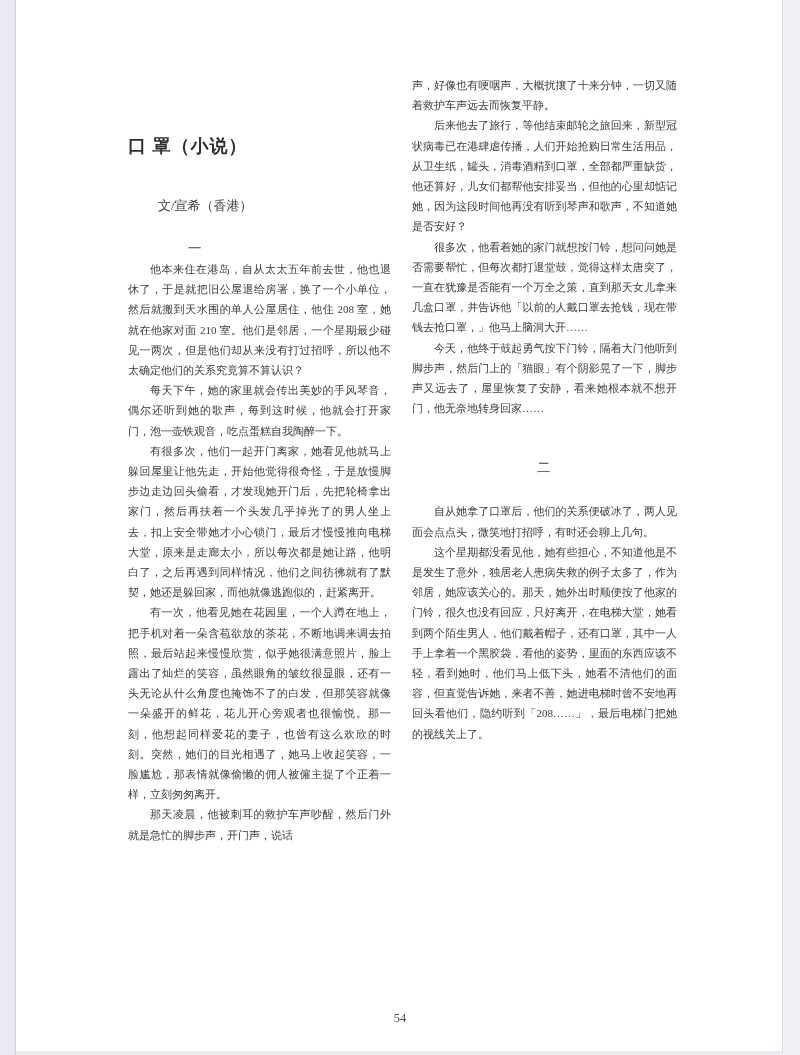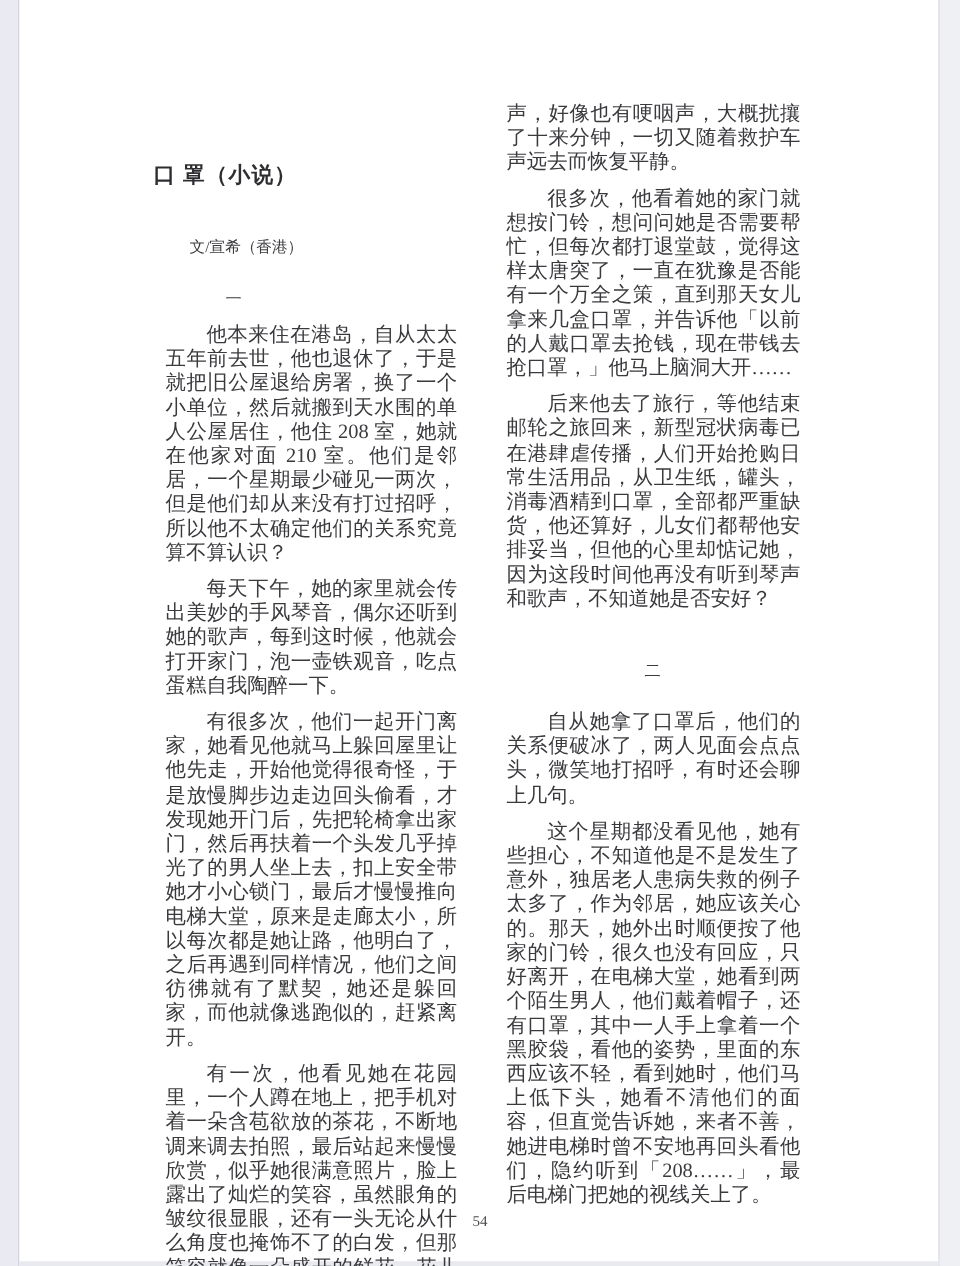--- a/index.html
+++ b/index.html
@@ -38,22 +38,22 @@
     font-size: 13px; line-height: 18px;
   }
   .section-mark {
     margin-top: 24px; padding-left: 60px;
     font-size: 13.5px; line-height: 20px;
   }
   .section-mark.two { margin-top: 40px; padding-left: 125px; margin-bottom: 23px; }
   .body-start { margin-top: 16px; }
 
   .para {
-    margin: 10px; padding: 0;
-    font-size: 17px; line-height: 20.2px;
+    margin: 0; padding: 0;
+    font-size: 11px; line-height: 20.2px;
     text-indent: 2em;
     text-align: justify;
     text-align-last: left;
     word-break: break-all;
   }
   .para.cont { text-indent: 0; }
 
   .page-number {
     position: absolute; left: 0; top: 1011px; width: 100%;
     text-align: center; font-size: 12.5px; color: #4a4a4e;
@@ -73,22 +73,23 @@
 
   <p class="para body-start">他本来住在港岛，自从太太五年前去世，他也退休了，于是就把旧公屋退给房署，换了一个小单位，然后就搬到天水围的单人公屋居住，他住 208 室，她就在他家对面 210 室。他们是邻居，一个星期最少碰见一两次，但是他们却从来没有打过招呼，所以他不太确定他们的关系究竟算不算认识？</p>
   <p class="para">每天下午，她的家里就会传出美妙的手风琴音，偶尔还听到她的歌声，每到这时候，他就会打开家门，泡一壶铁观音，吃点蛋糕自我陶醉一下。</p>
   <p class="para">有很多次，他们一起开门离家，她看见他就马上躲回屋里让他先走，开始他觉得很奇怪，于是放慢脚步边走边回头偷看，才发现她开门后，先把轮椅拿出家门，然后再扶着一个头发几乎掉光了的男人坐上去，扣上安全带她才小心锁门，最后才慢慢推向电梯大堂，原来是走廊太小，所以每次都是她让路，他明白了，之后再遇到同样情况，他们之间彷彿就有了默契，她还是躲回家，而他就像逃跑似的，赶紧离开。</p>
   <p class="para">有一次，他看见她在花园里，一个人蹲在地上，把手机对着一朵含苞欲放的茶花，不断地调来调去拍照，最后站起来慢慢欣赏，似乎她很满意照片，脸上露出了灿烂的笑容，虽然眼角的皱纹很显眼，还有一头无论从什么角度也掩饰不了的白发，但那笑容就像一朵盛开的鲜花，花儿开心旁观者也很愉悦。那一刻，他想起同样爱花的妻子，也曾有这么欢欣的时刻。突然，她们的目光相遇了，她马上收起笑容，一脸尴尬，那表情就像偷懒的佣人被僱主捉了个正着一样，立刻匆匆离开。</p>
   <p class="para">那天凌晨，他被刺耳的救护车声吵醒，然后门外就是急忙的脚步声，开门声，说话</p>
 </div>
 
 <div class="col col-right">
   <p class="para cont">声，好像也有哽咽声，大概扰攘了十来分钟，一切又随着救护车声远去而恢复平静。</p>
+  <p class="para">后来他去了旅行，等他结束邮轮之旅回来，新型冠状病毒已在港肆虐传播，人们开始抢购日常生活用品，从卫生纸，罐头，消毒酒精到口罩，全部都严重缺货，他还算好，儿女们都帮他安排妥当，但他的心里却惦记她，因为这段时间他再没有听到琴声和歌声，不知道她是否安好？</p>
   <p class="para">很多次，他看着她的家门就想按门铃，想问问她是否需要帮忙，但每次都打退堂鼓，觉得这样太唐突了，一直在犹豫是否能有一个万全之策，直到那天女儿拿来几盒口罩，并告诉他「以前的人戴口罩去抢钱，现在带钱去抢口罩，」他马上脑洞大开……</p>
-  <p class="para">后来他去了旅行，等他结束邮轮之旅回来，新型冠状病毒已在港肆虐传播，人们开始抢购日常生活用品，从卫生纸，罐头，消毒酒精到口罩，全部都严重缺货，他还算好，儿女们都帮他安排妥当，但他的心里却惦记她，因为这段时间他再没有听到琴声和歌声，不知道她是否安好？</p>
+  <p class="para">今天，他终于鼓起勇气按下门铃，隔着大门他听到脚步声，然后门上的「猫眼」有个阴影晃了一下，脚步声又远去了，屋里恢复了安静，看来她根本就不想开门，他无奈地转身回家……</p>
 
   <div class="section-mark two">二</div>
 
   <p class="para">自从她拿了口罩后，他们的关系便破冰了，两人见面会点点头，微笑地打招呼，有时还会聊上几句。</p>
   <p class="para">这个星期都没看见他，她有些担心，不知道他是不是发生了意外，独居老人患病失救的例子太多了，作为邻居，她应该关心的。那天，她外出时顺便按了他家的门铃，很久也没有回应，只好离开，在电梯大堂，她看到两个陌生男人，他们戴着帽子，还有口罩，其中一人手上拿着一个黑胶袋，看他的姿势，里面的东西应该不轻，看到她时，他们马上低下头，她看不清他们的面容，但直觉告诉她，来者不善，她进电梯时曾不安地再回头看他们，隐约听到「208……」，最后电梯门把她的视线关上了。</p>
 </div>
 
 <div class="page-number">54</div>
 
 </body></html>

